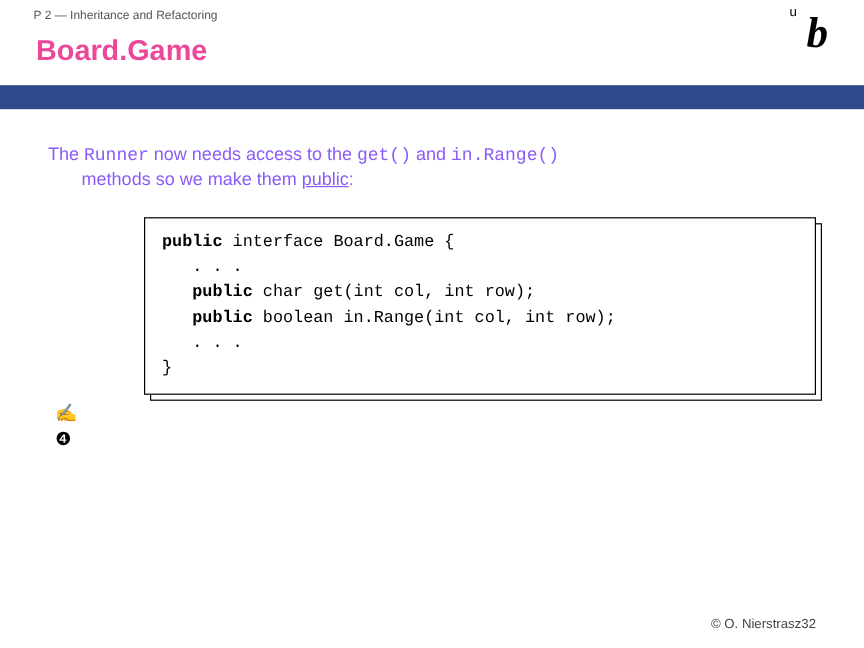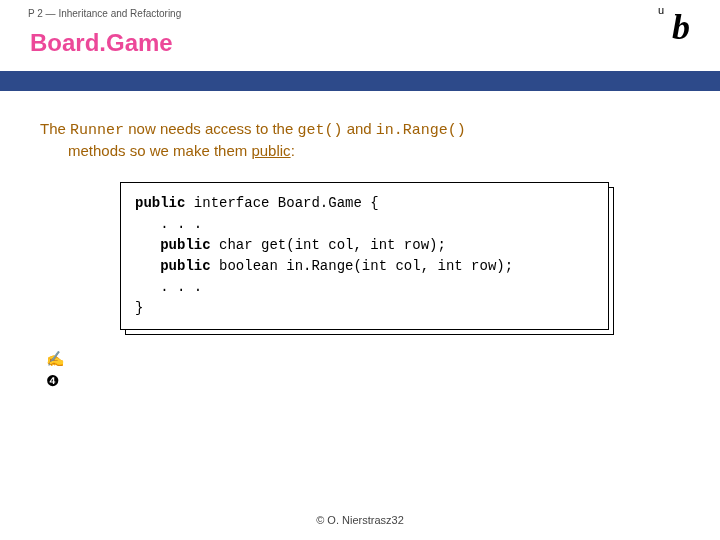--- a/index.html
+++ b/index.html
@@ -66,31 +66,31 @@
     line-height: 1.3;
     border-left: 2px solid #c33;
     padding-left: 4px;
   }
   .content {
     padding: 28px 40px 10px 40px;
   }
   .intro {
     font-size: 15px;
     line-height: 1.35;
-    color: #a16207;
+    color: #8b5cf6;
     margin-bottom: 20px;
   }
   .intro .code { font-family: "Courier New", monospace; }
   .intro .underline { text-decoration: underline; }
   .indent { display: inline-block; width: 28px; }
   .codebox-wrap {
     margin-left: 80px;
-    margin-bottom: 20px;
+    margin-bottom: 6px;
     position: relative;
-    width: 489px;
+    width: 560px;
   }
   .codebox {
     border: 1.5px solid #000;
     background: #fff;
     padding: 10px 14px;
     font-family: "Courier New", monospace;
     font-size: 14px;
     line-height: 1.5;
     white-space: pre;
     position: relative;
@@ -126,21 +126,21 @@
     line-height: 1.35;
   }
   .q-text { text-decoration: underline; }
   .a-text { font-style: italic; }
   .footer {
     position: absolute;
     bottom: 14px;
     left: 40px;
     right: 40px;
     display: flex;
-    justify-content: center;
+    justify-content: flex-end;
     font-size: 11px;
     color: #444;
   }
 </style>
 </head>
 <body>
 
 <div class="header-strip">P 2 — Inheritance and Refactoring</div>
 
 <div class="logo-block">

